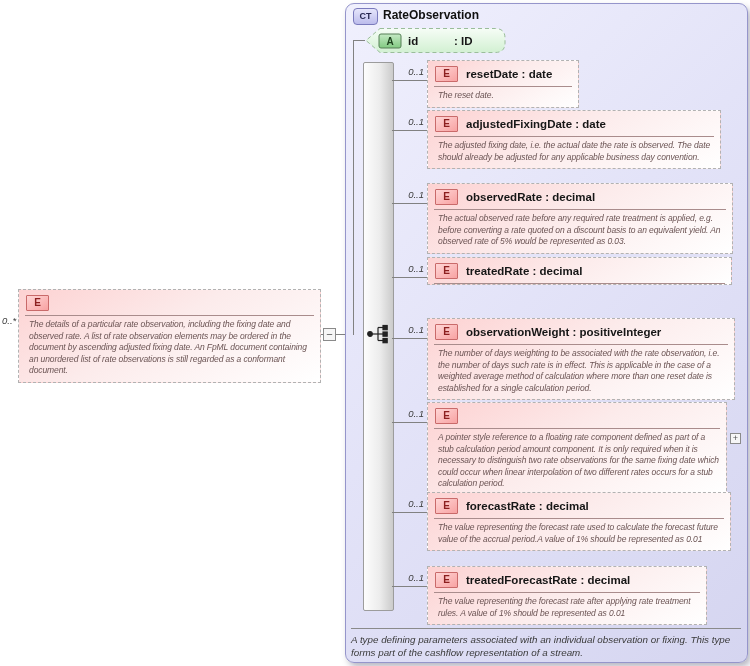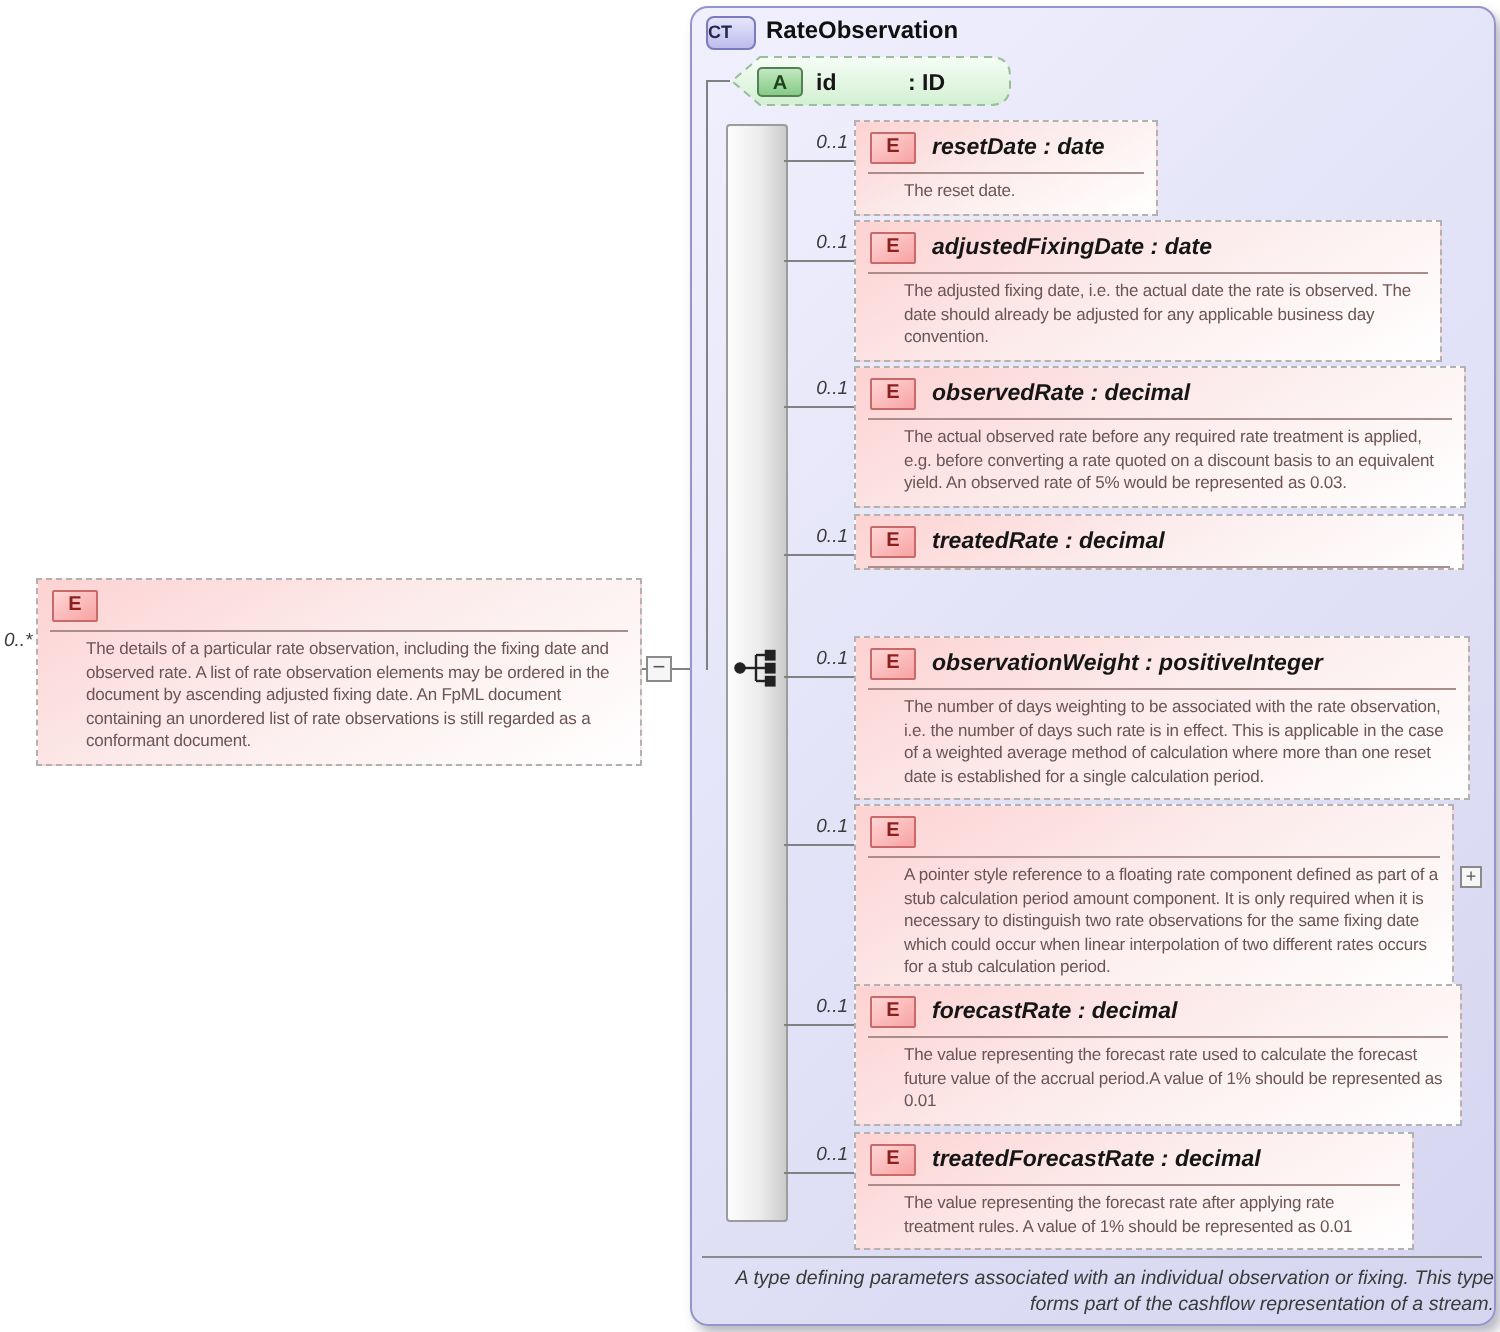--- a/index.html
+++ b/index.html
@@ -5,21 +5,21 @@
   html,body{margin:0;padding:0;background:#ffffff;}
   .canvas{position:relative;width:750px;height:666px;background:#ffffff;overflow:hidden;
           font-family:"Liberation Sans",sans-serif;}
 
   
   .ct-box{position:absolute;left:345px;top:3px;width:401px;height:658px;
           border:1px solid #9595cb;border-radius:9px;
           background:linear-gradient(135deg,#f0f0fd 0%,#e3e3f8 45%,#d5d5f0 100%);
           box-shadow:3px 4px 6px rgba(100,100,125,.45);}
   .ct-badge{position:absolute;left:7px;top:4px;width:23px;height:15px;line-height:15px;
-            font-size:9px;font-weight:bold;color:#26264f;
+            text-align:center;font-size:9px;font-weight:bold;color:#26264f;
             border:1px solid #7a7abc;border-radius:4px;
             background:linear-gradient(to bottom,#e6e6fb,#bcbcec);}
   .ct-title{position:absolute;left:37px;top:4px;font-size:12px;font-weight:bold;color:#101010;}
 
   
   .line{position:absolute;background:#818181;}
   #vline{left:353px;top:40px;width:1px;height:295px;}
   #stub-attr{left:353px;top:40px;width:12px;height:1px;}
   #lnk-in{left:336px;top:334px;width:31px;height:1px;}
   #lnk-out{left:321px;top:334px;width:3px;height:1px;}
@@ -36,23 +36,23 @@
 
   
   .ebox{border:1px dashed #b2b2b2;
         background:linear-gradient(150deg,#fdd2d2 0%,#fcebeb 45%,#ffffff 100%);
         box-sizing:border-box;}
   .ehead{display:flex;align-items:center;gap:8px;padding:5px 7px 2px 7px;}
   .ebadge{display:inline-block;width:21px;height:14px;line-height:14px;text-align:center;
           flex:0 0 21px;font-size:10px;font-weight:bold;color:#8c1f1f;
           border:1px solid #c96a6a;border-radius:1px;
           background:linear-gradient(to bottom right,#ffd6d6,#f8a2a2);}
-  .etitle{font-size:11.5px;font-weight:bold;color:#161616;white-space:nowrap;font-style:italic;}
+  .etitle{font-size:11.5px;font-weight:bold;color:#161616;white-space:nowrap;}
   .esep{border-top:1px solid #a98c8c;margin:2px 6px 0 6px;}
-  .edesc{padding:3px 6px 5px 24px;font-size:8.5px;color:#6b5454;
+  .edesc{padding:3px 6px 5px 10px;font-size:8.5px;font-style:italic;color:#6b5454;
          line-height:11.6px;letter-spacing:-0.1px;}
 
   
   #left-el{position:absolute;left:18px;top:289px;width:303px;}
   #card-left{position:absolute;left:2px;top:315px;width:15px;text-align:left;
              font-size:9.5px;font-style:italic;color:#3c3c3c;}
 
   
   .pm{position:absolute;box-sizing:border-box;border:1px solid #8a8a8a;background:#f6f6f6;
       text-align:center;color:#555;font-family:"Liberation Sans",sans-serif;}
@@ -70,21 +70,21 @@
   #r2{top:183px} #r2 .ebox{width:306px}
   #r3{top:257px} #r3 .ebox{width:305px}
   #r4{top:318px} #r4 .ebox{width:308px}
   #r5{top:402px} #r5 .ebox{width:300px}
   #r6{top:492px} #r6 .ebox{width:304px}
   #r7{top:566px} #r7 .ebox{width:280px}
 
   
   #footer-line{left:351px;top:628px;width:390px;height:1px;background:#8a8a8a;}
   .footer-text{position:absolute;left:351px;top:634px;width:396px;
-               font-size:9.8px;font-style:italic;color:#3a3a3a;line-height:12.5px;text-align:right;}
+               font-size:9.8px;font-style:italic;color:#3a3a3a;line-height:12.5px;}
 </style>
 </head>
 <body>
 
 <div class="canvas">
 
   <div id="card-left">0..*</div>
   <div id="left-el" class="ebox">
     <div class="ehead">
       <span class="ebadge">E</span>

